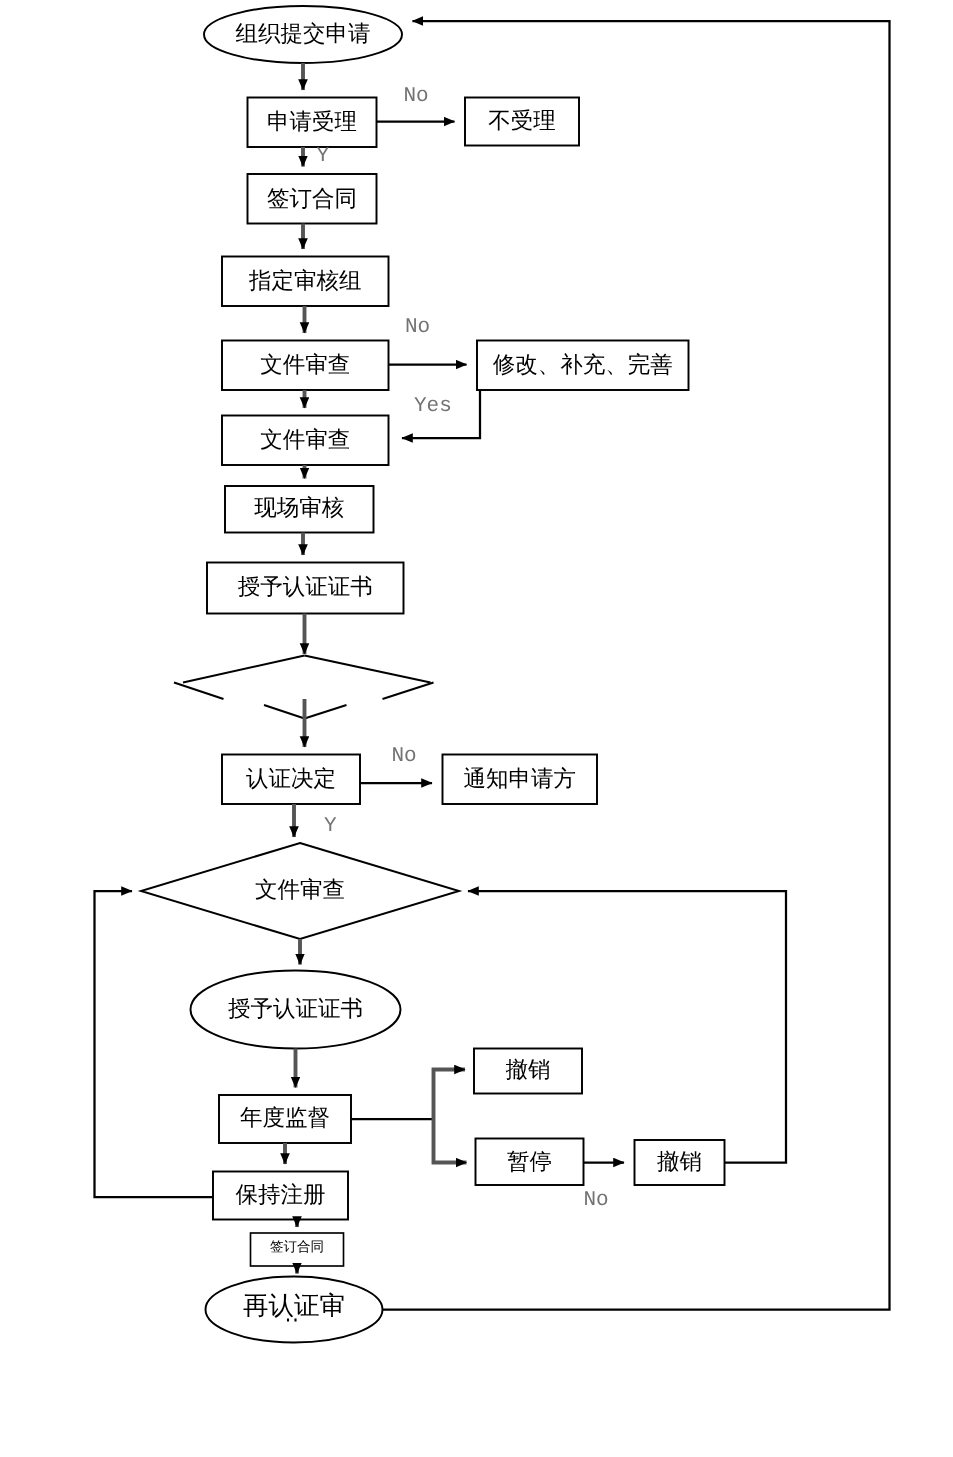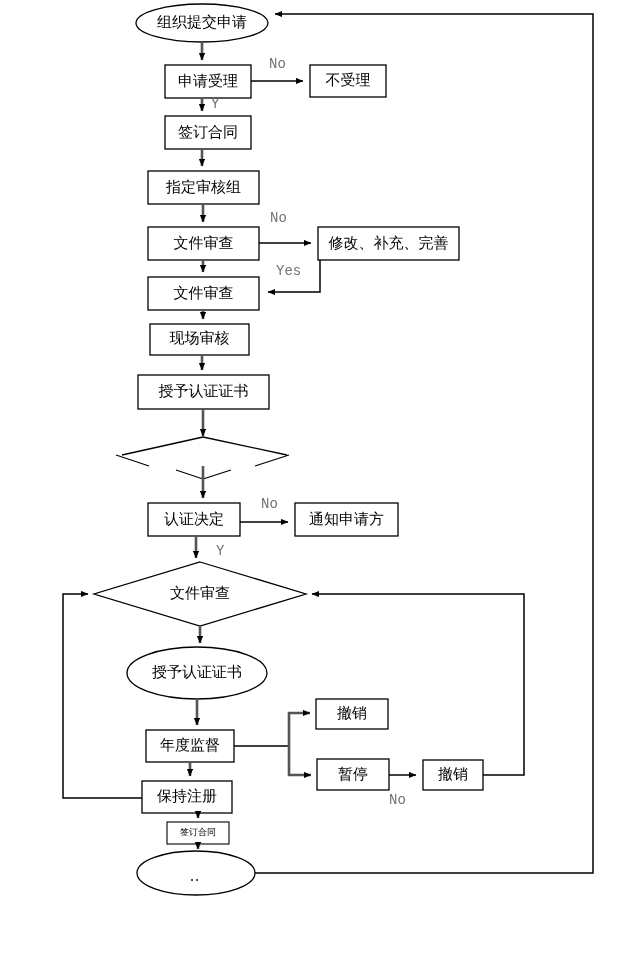--- a/index.html
+++ b/index.html
@@ -210,20 +210,21 @@
   <div class="node-label cn" style="left:316px; top:701px; width:72px; height:26px;">撤销</div>
 
   <div class="node-label cn" style="left:317px; top:762px; width:72px; height:26px;">暂停</div>
 
   <div class="node-label cn" style="left:423px; top:762px; width:60px; height:26px;">撤销</div>
 
   <div class="node-label cn" style="left:142px; top:784px; width:90px; height:26px;">保持注册</div>
 
   <div class="node-label cn-sm" style="left:167px; top:823px; width:62px; height:20px;">签订合同</div>
 
+  <div class="node-label cn" style="left:142px; top:859px; width:108px; height:26px; font-size:17px;">再认证审</div>
 
   <div class="edge-label" style="left:269px; top:56px;">No</div>
 
   <div class="edge-label" style="left:211px; top:96px;">Y</div>
 
   <div class="edge-label" style="left:270px; top:210px;">No</div>
 
   <div class="edge-label" style="left:276px; top:263px;text-align:right;">Yes</div>
 
   <div class="edge-label" style="left:261px; top:496px;">No</div>

